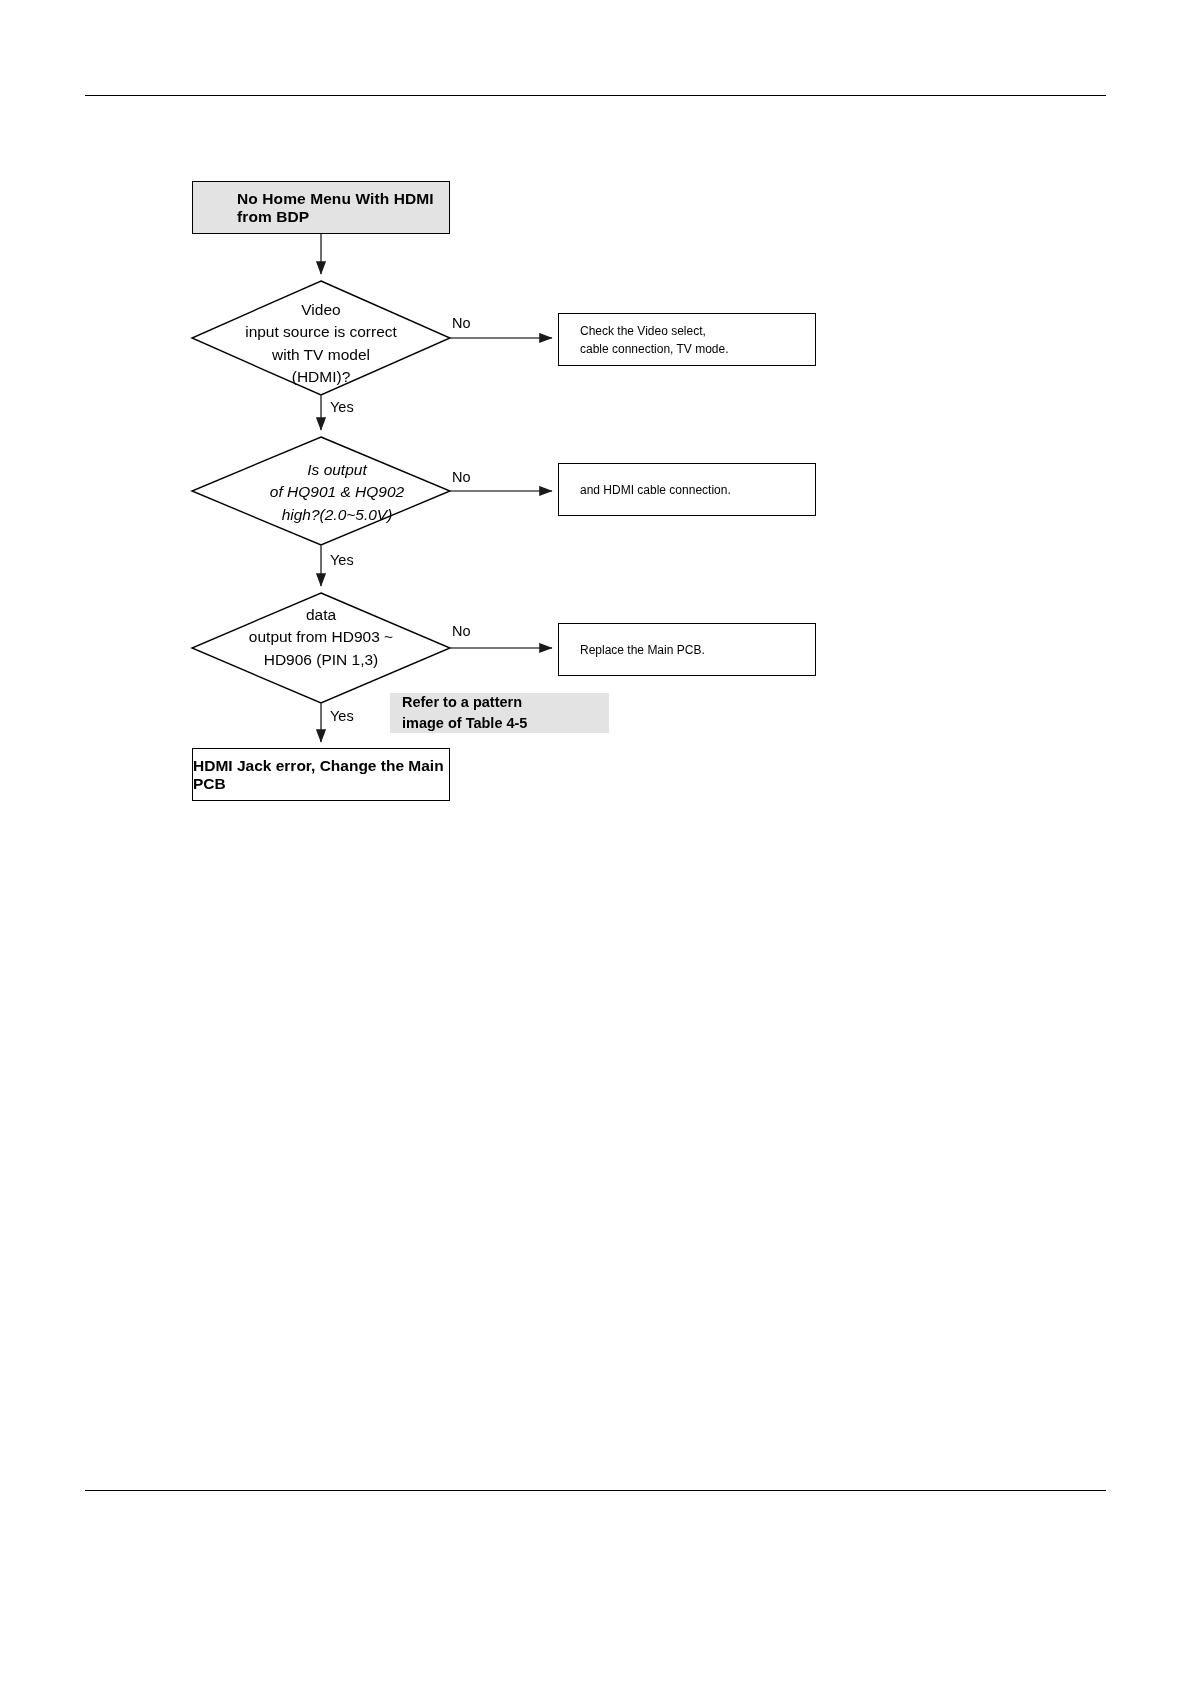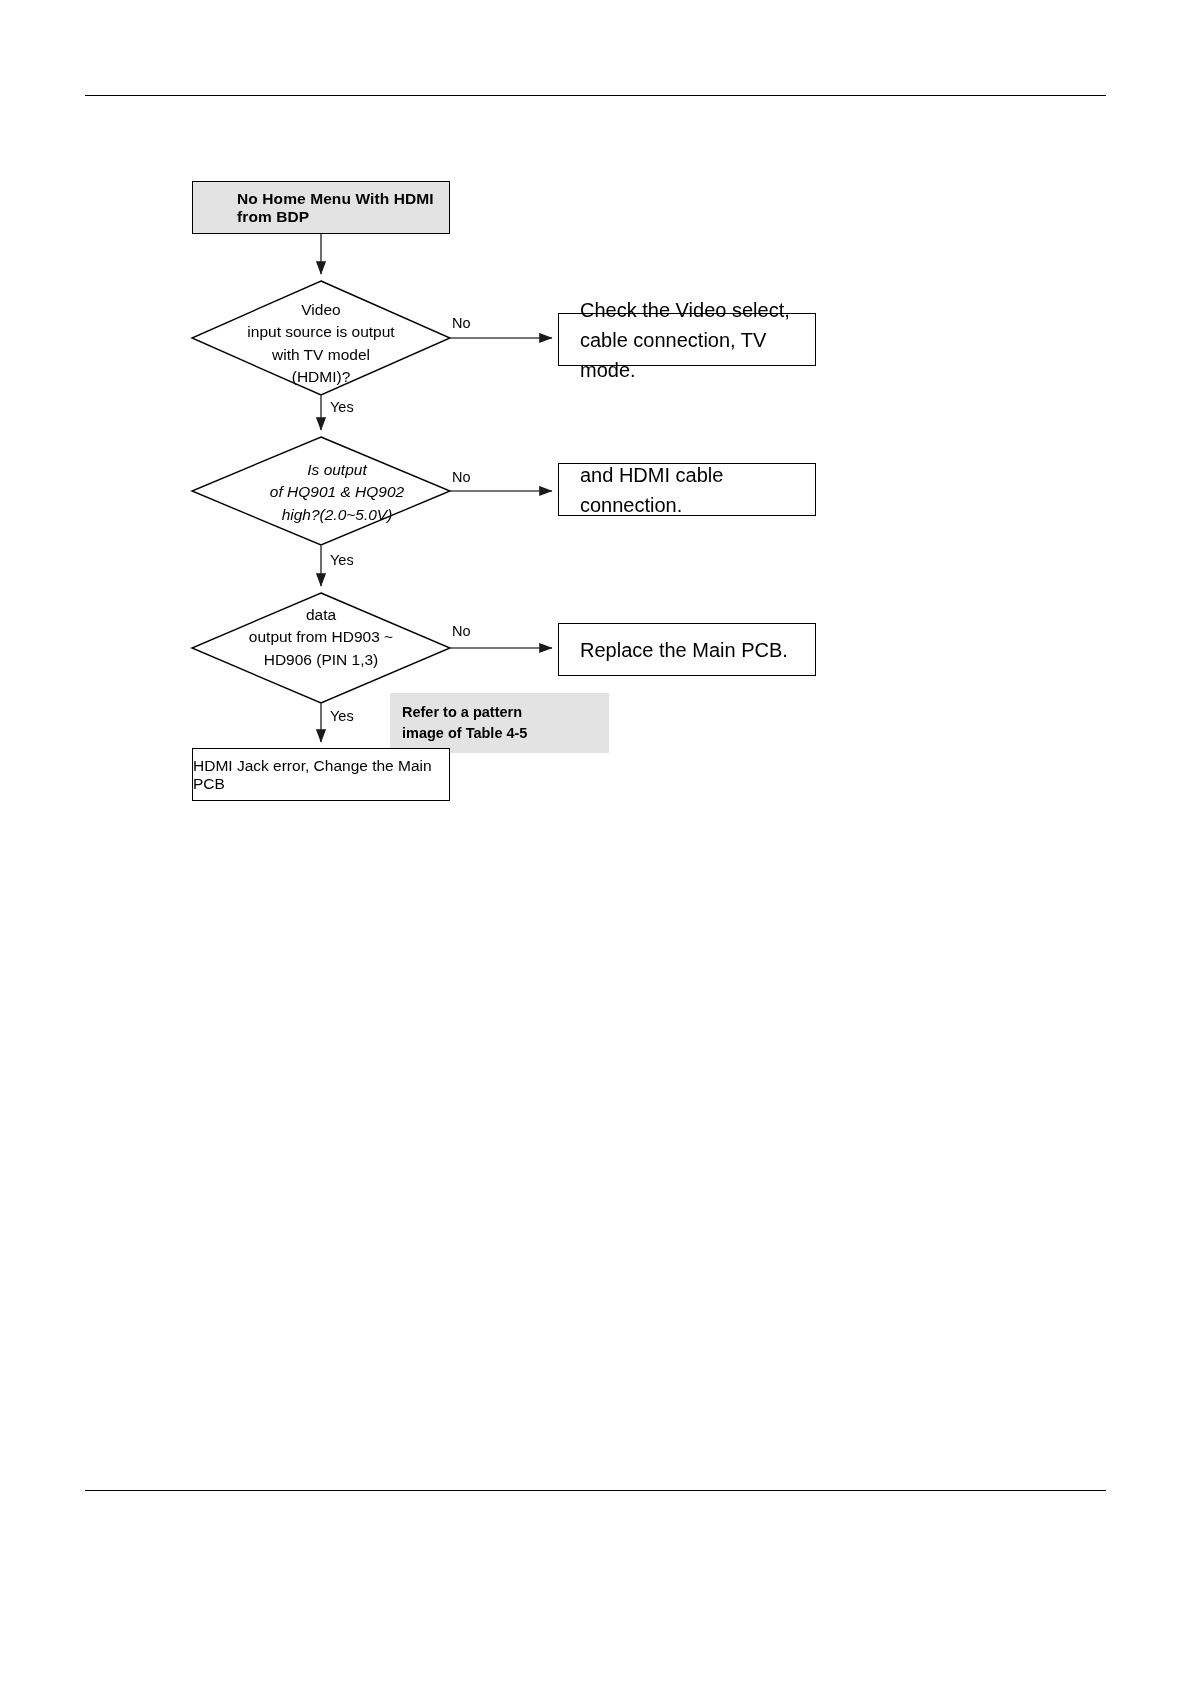--- a/index.html
+++ b/index.html
@@ -62,35 +62,36 @@
     top: 748px;
     width: 258px;
     height: 53px;
     background: #ffffff;
     border: 1px solid #000000;
     box-sizing: border-box;
     display: flex;
     align-items: center;
     justify-content: center;
     font-size: 15.5px;
+    font-weight: bold;
   }
 
   
   .action-box {
     position: absolute;
     width: 258px;
     height: 53px;
     background: #ffffff;
     border: 1px solid #000000;
     box-sizing: border-box;
     display: flex;
     flex-direction: column;
     justify-content: center;
     padding-left: 21px;
-    font-size: 20px;
+    font-size: 12px;
     line-height: 1.5;
   }
   .action-box.a1 { left: 558px; top: 313px; }
   .action-box.a2 { left: 558px; top: 463px; }
   .action-box.a3 { left: 558px; top: 623px; }
 
   
   .diamond-label {
     position: absolute;
     width: 270px;
@@ -115,21 +116,21 @@
   .edge-label.yes1 { left: 330px; top: 400px; }
   .edge-label.yes2 { left: 330px; top: 553px; }
   .edge-label.yes3 { left: 330px; top: 709px; }
 
   
   .note-box {
     position: absolute;
     left: 390px;
     top: 693px;
     width: 219px;
-    height: 60px;
+    height: 40px;
     background: #e3e3e3;
     box-sizing: border-box;
     display: flex;
     flex-direction: column;
     justify-content: center;
     padding-left: 12px;
     font-size: 14.5px;
     font-weight: bold;
     line-height: 1.45;
   }
@@ -164,21 +165,21 @@
   <line x1="450" y1="338" x2="552" y2="338" stroke="#4a4a4a" stroke-width="1.6" marker-end="url(#arrow)"></line>
 
   <line x1="450" y1="491" x2="552" y2="491" stroke="#4a4a4a" stroke-width="1.6" marker-end="url(#arrow)"></line>
 
   <line x1="450" y1="648" x2="552" y2="648" stroke="#4a4a4a" stroke-width="1.6" marker-end="url(#arrow)"></line>
 </svg>
 
 <div class="start-box">No Home Menu With HDMI from BDP</div>
 
 <div class="diamond-label d1">Video
-input source is output
+input source is correct
 with TV model
 (HDMI)?</div>
 <div class="diamond-label d2">Is output
 of HQ901 &amp; HQ902
 high?(2.0~5.0V)</div>
 <div class="diamond-label d3">data
 output from HD903 ~
 HD906 (PIN 1,3)</div>
 
 <div class="edge-label no1">No</div>

